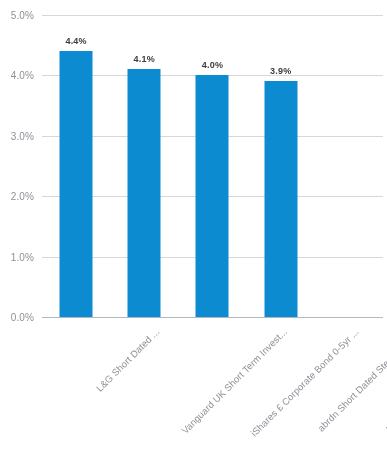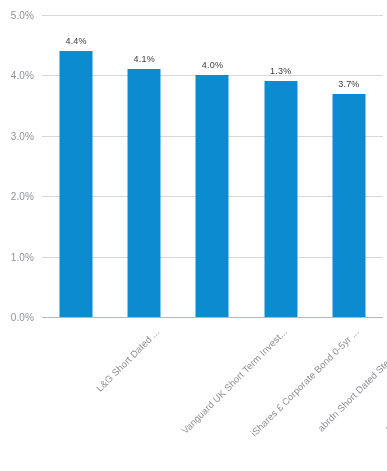--- a/index.html
+++ b/index.html
@@ -77,21 +77,21 @@
     transform: translateX(-50%);
     width: 33px;
     background: #0d8bd1;
   }
 
   .bar-value {
     position: absolute;
     left: 50%;
     transform: translateX(-50%);
     font-size: 9px;
-    font-weight: normal;
+    font-weight: bold;
     color: #3c3c3c;
     white-space: nowrap;
     letter-spacing: 0.2px;
   }
 
   .xlabels-layer {
     position: absolute;
     left: 42px;
     top: 322px;
     width: 341px;
@@ -147,26 +147,22 @@
     </div>
     <div class="bar-slot" style="left:68.2px;">
       <div class="bar-value" style="bottom: 252.64px; margin-top: 12px;">4.1%</div>
       <div class="bar" style="height: 247.64px; background: rgb(13, 139, 209);"></div>
     </div>
     <div class="bar-slot" style="left:136.4px;">
       <div class="bar-value" style="bottom: 246.6px;">4.0%</div>
       <div class="bar" style="height: 241.6px; background: rgb(13, 139, 209);"></div>
     </div>
     <div class="bar-slot" style="left:204.6px;">
-      <div class="bar-value" style="bottom: 240.56px;">1.3%</div>
+      <div class="bar-value" style="bottom: 240.56px;">3.9%</div>
       <div class="bar" style="height: 235.56px; background: rgb(13, 139, 209);"></div>
-    </div>
-    <div class="bar-slot" style="left:272.8px;">
-      <div class="bar-value" style="bottom: 228.48px;">3.7%</div>
-      <div class="bar" style="height: 223.48px; background: rgb(13, 139, 209);"></div>
     </div>
   </div>
 
   <div class="xlabels-layer">
     <div class="xlabel-slot" style="left:0px;">
       <div class="xlabel">L&amp;G Short Dated ...</div>
     </div>
     <div class="xlabel-slot" style="left:68.2px;">
       <div class="xlabel">Vanguard UK Short Term Invest...</div>
     </div>

